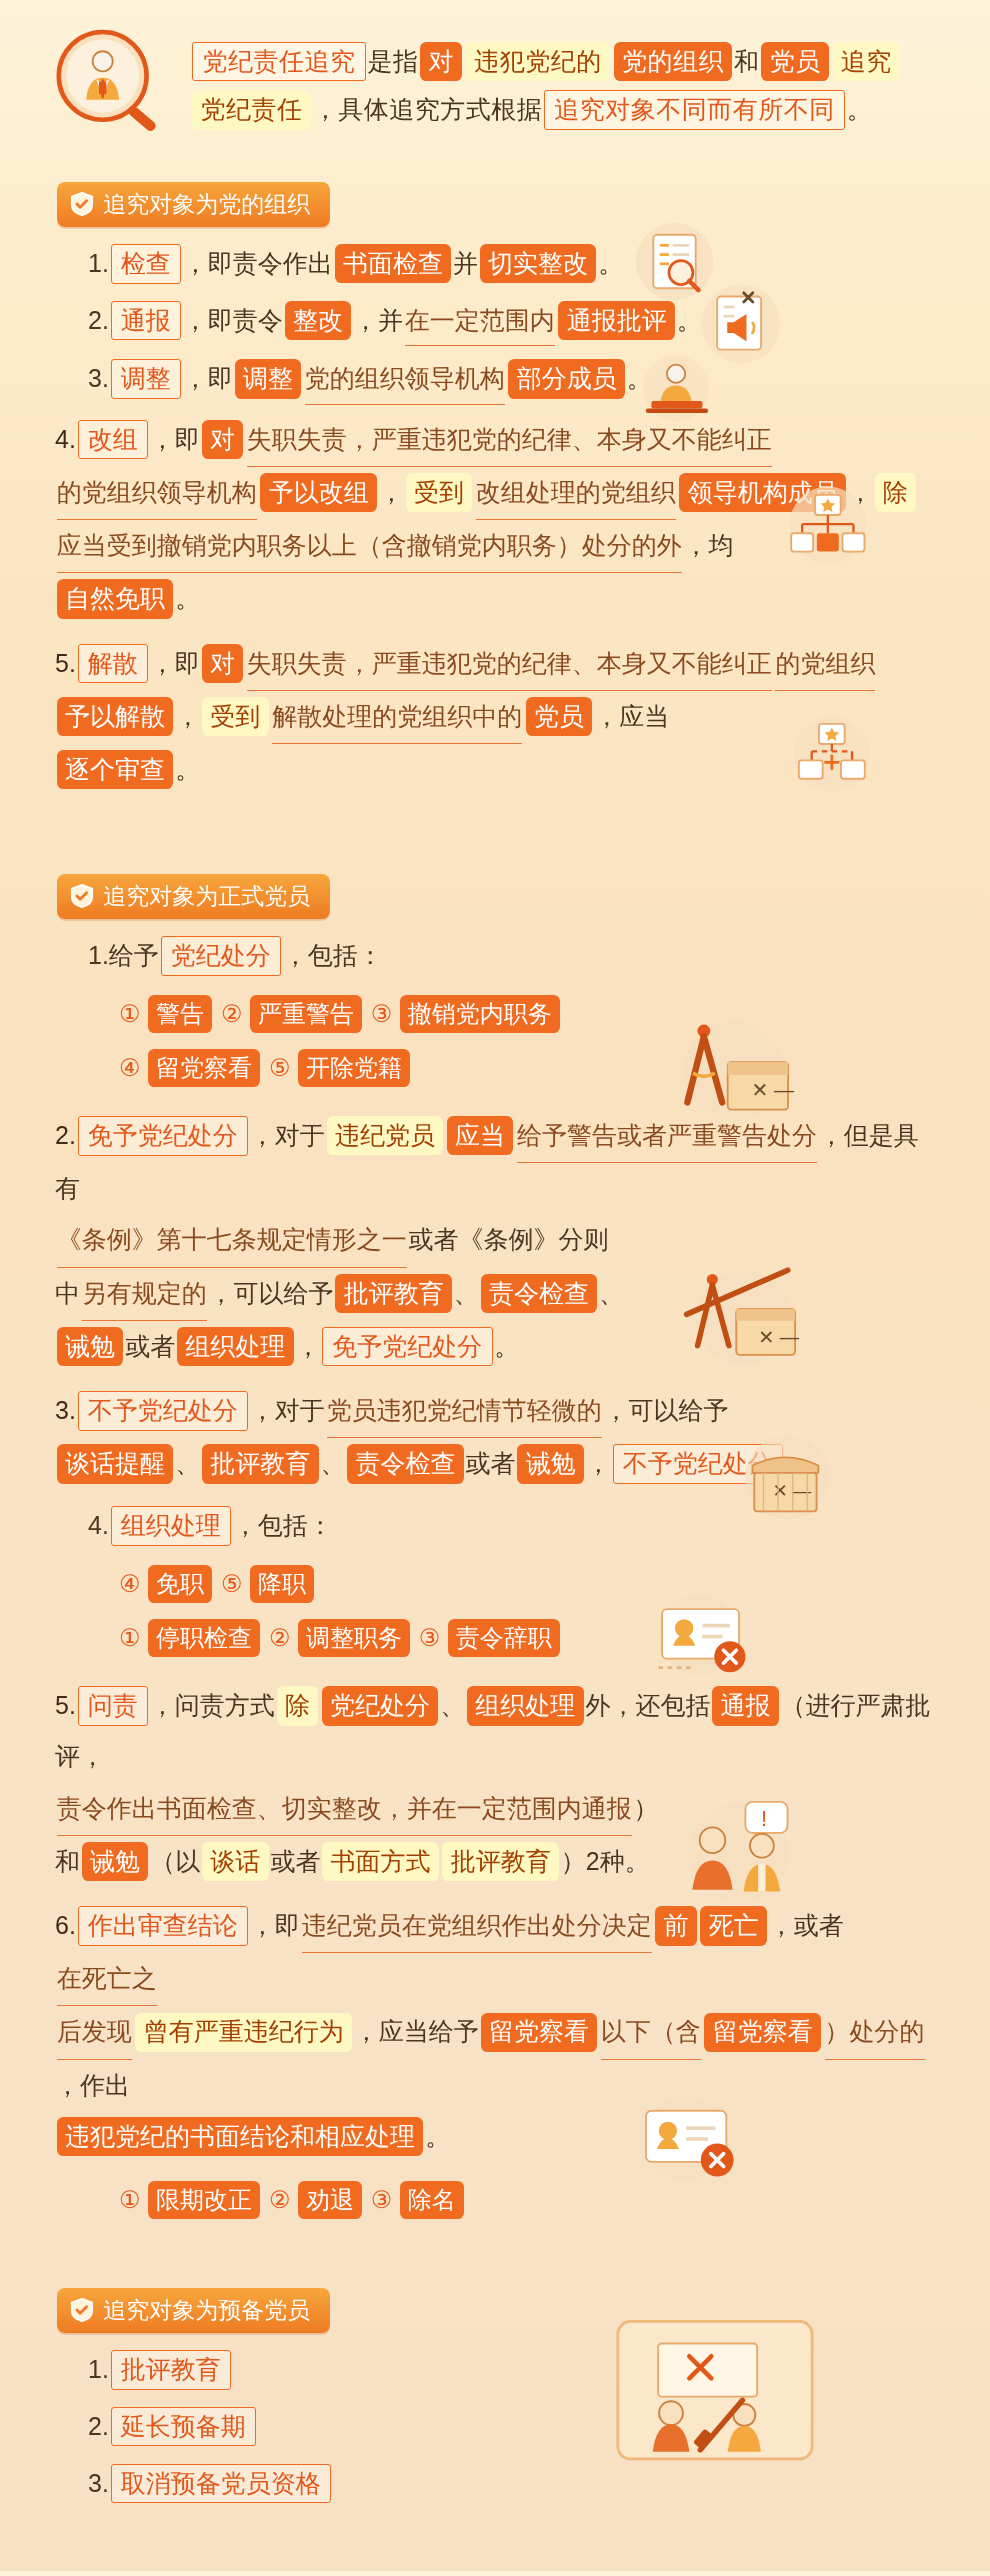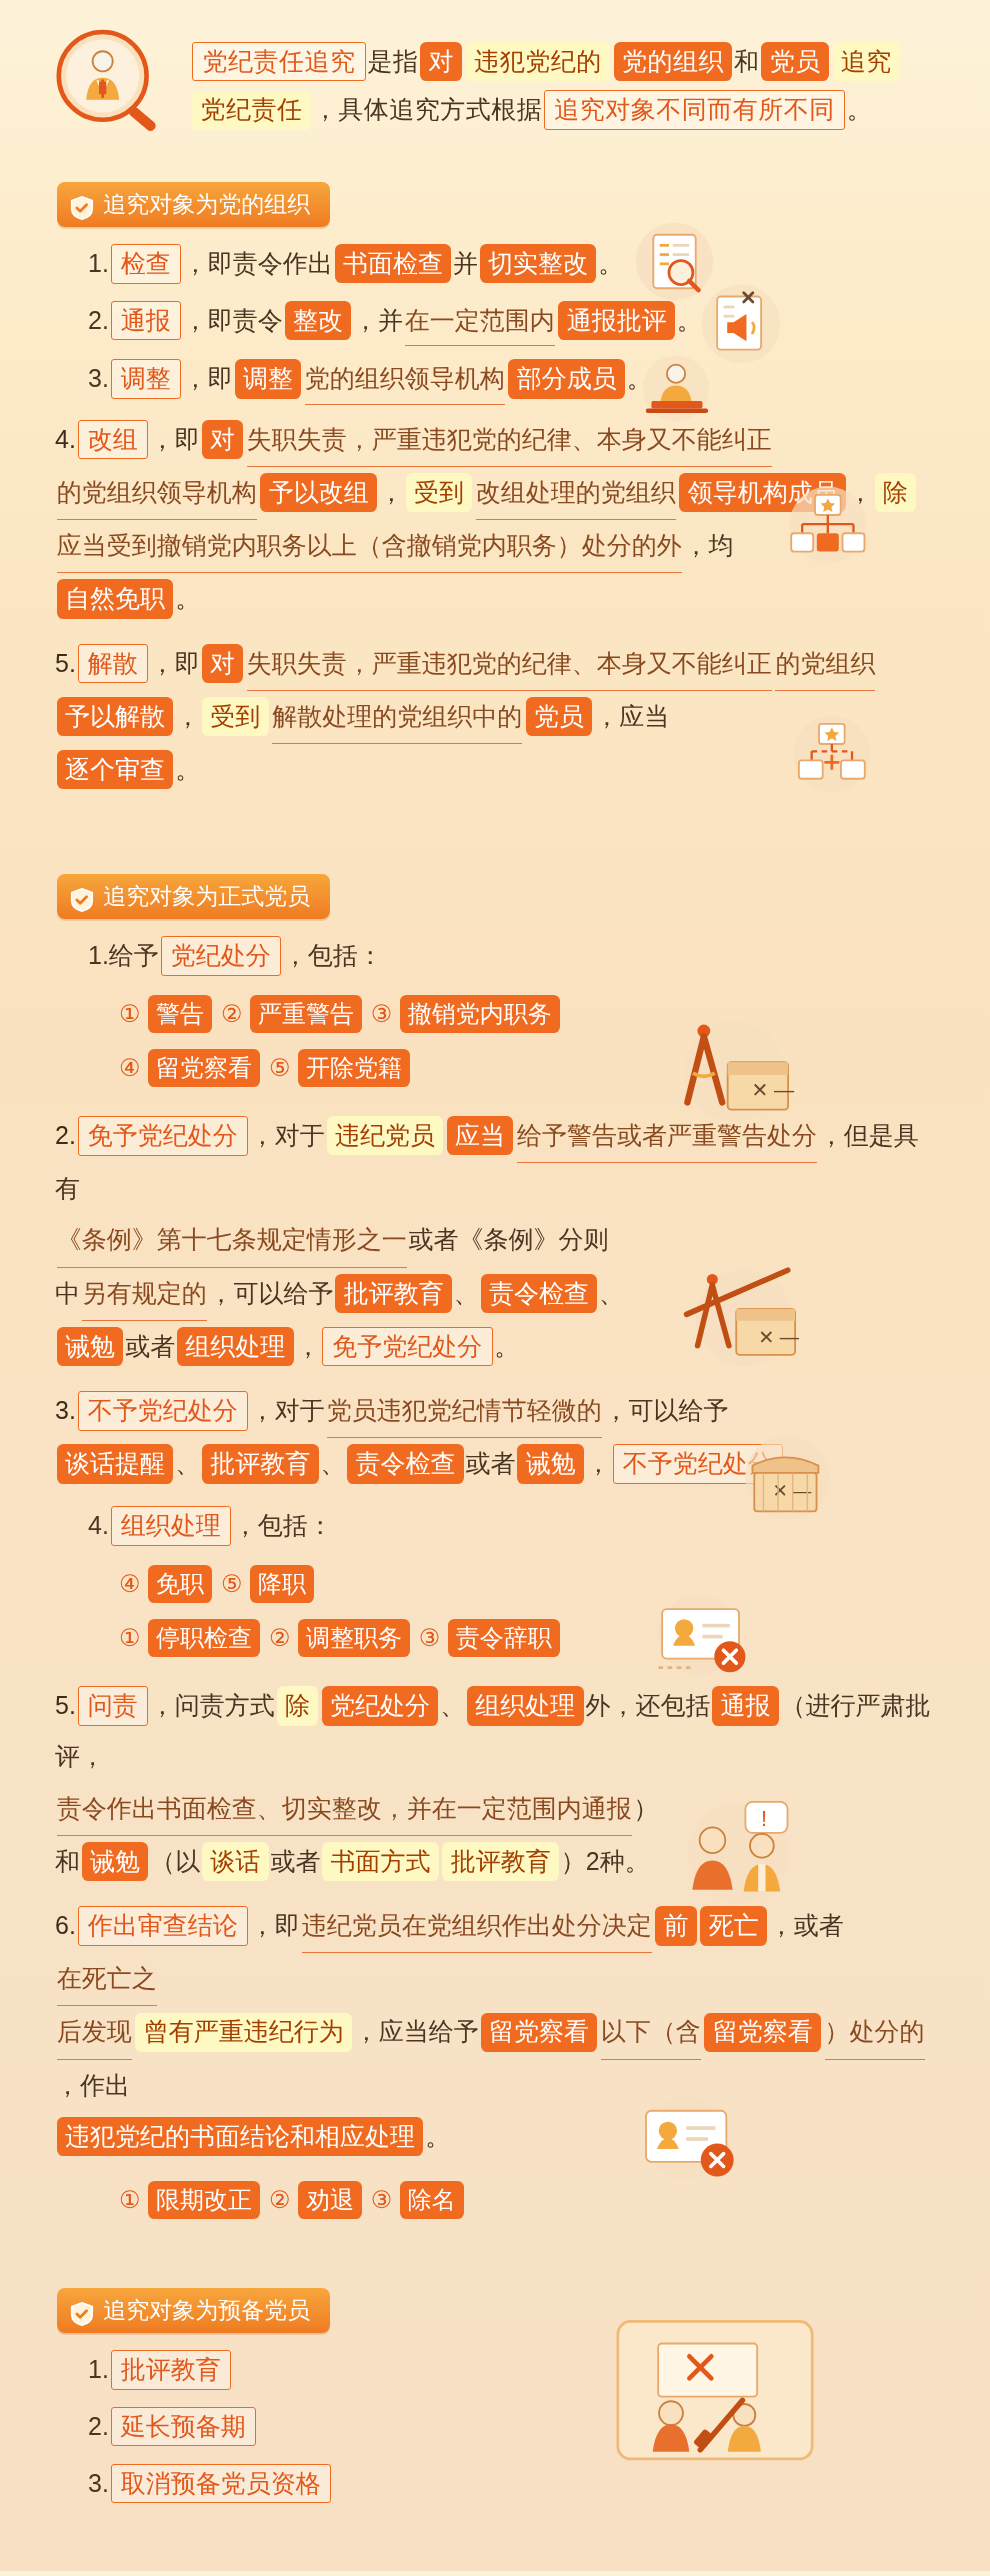--- a/index.html
+++ b/index.html
@@ -61,21 +61,21 @@
     padding:27.5px 46px 16.5px 46px;
     min-height:138px;
   }
   .header-inner { display:flex; align-items:flex-start; gap:16.5px; }
   .magnifier { width:128px; flex:0 0 128px; position:relative; height:110px; }
   .header-text { flex:1; padding-top:9.2px; }
 
   
   .sec-head {
     display:inline-flex;
-    align-items:flex-end;
+    align-items:center;
     gap:9.2px;
     background:linear-gradient(180deg,#f7a63c,#ef7b22);
     border-radius:8px;
     color:#fff;
     font-size:23px;
     padding:7.3px 20px 7.3px 13px;
     margin:27.5px 0 13px 57px;
     box-shadow:0 1.8px 0 rgba(190,90,20,0.25);
     position:relative;
   }

